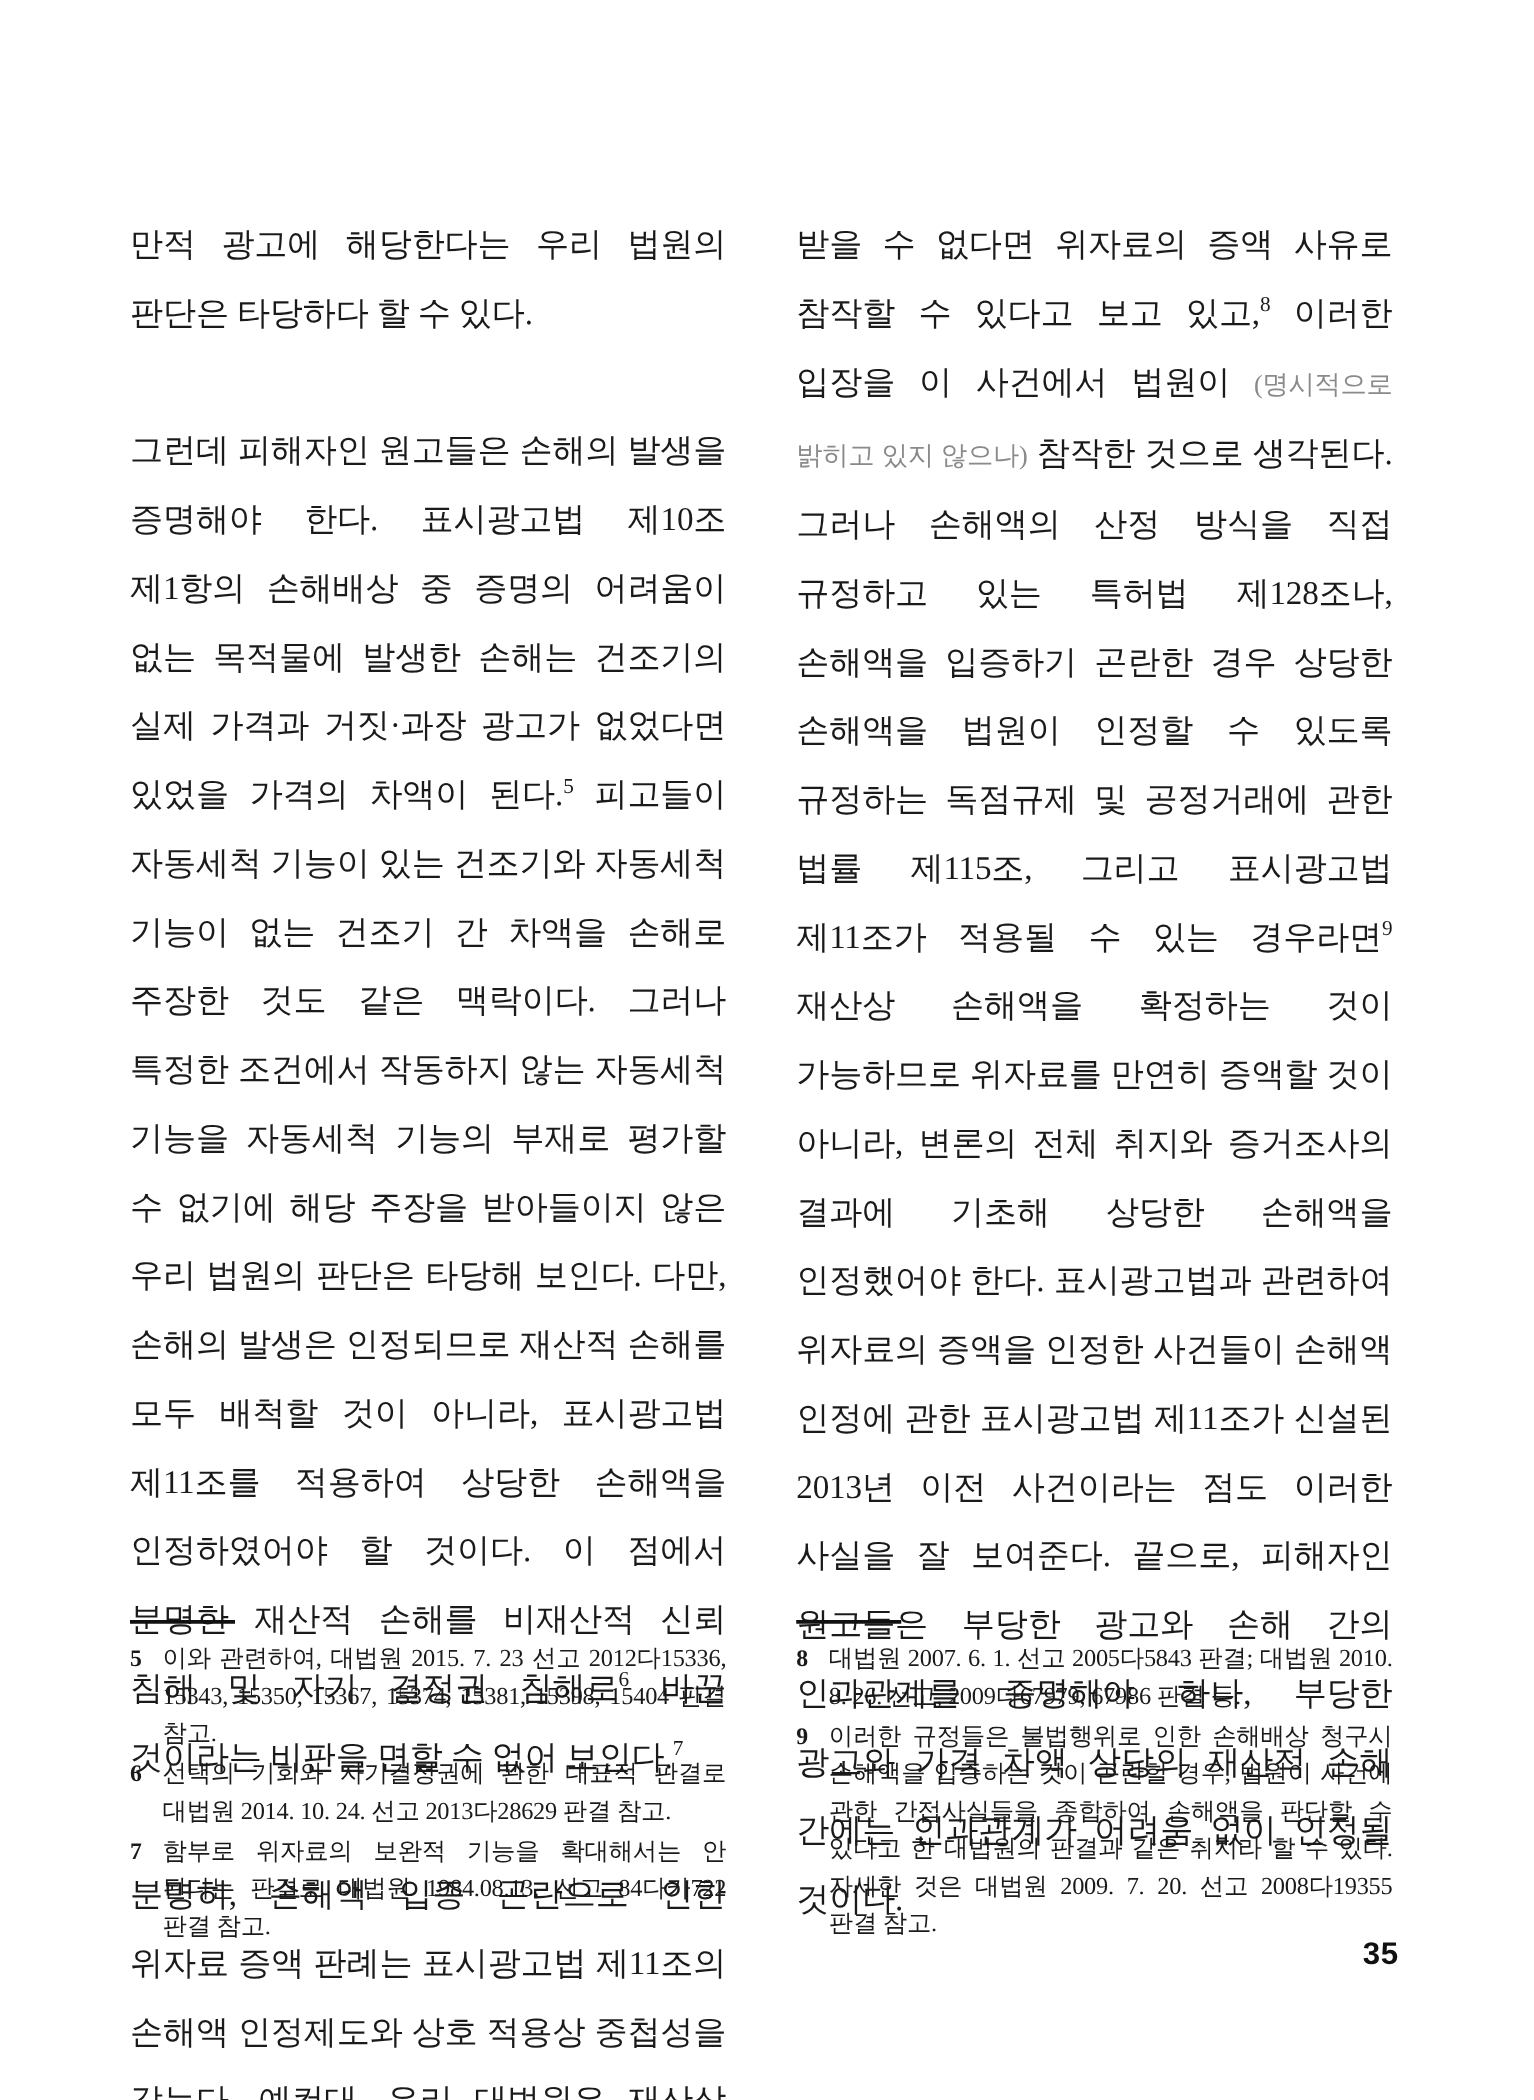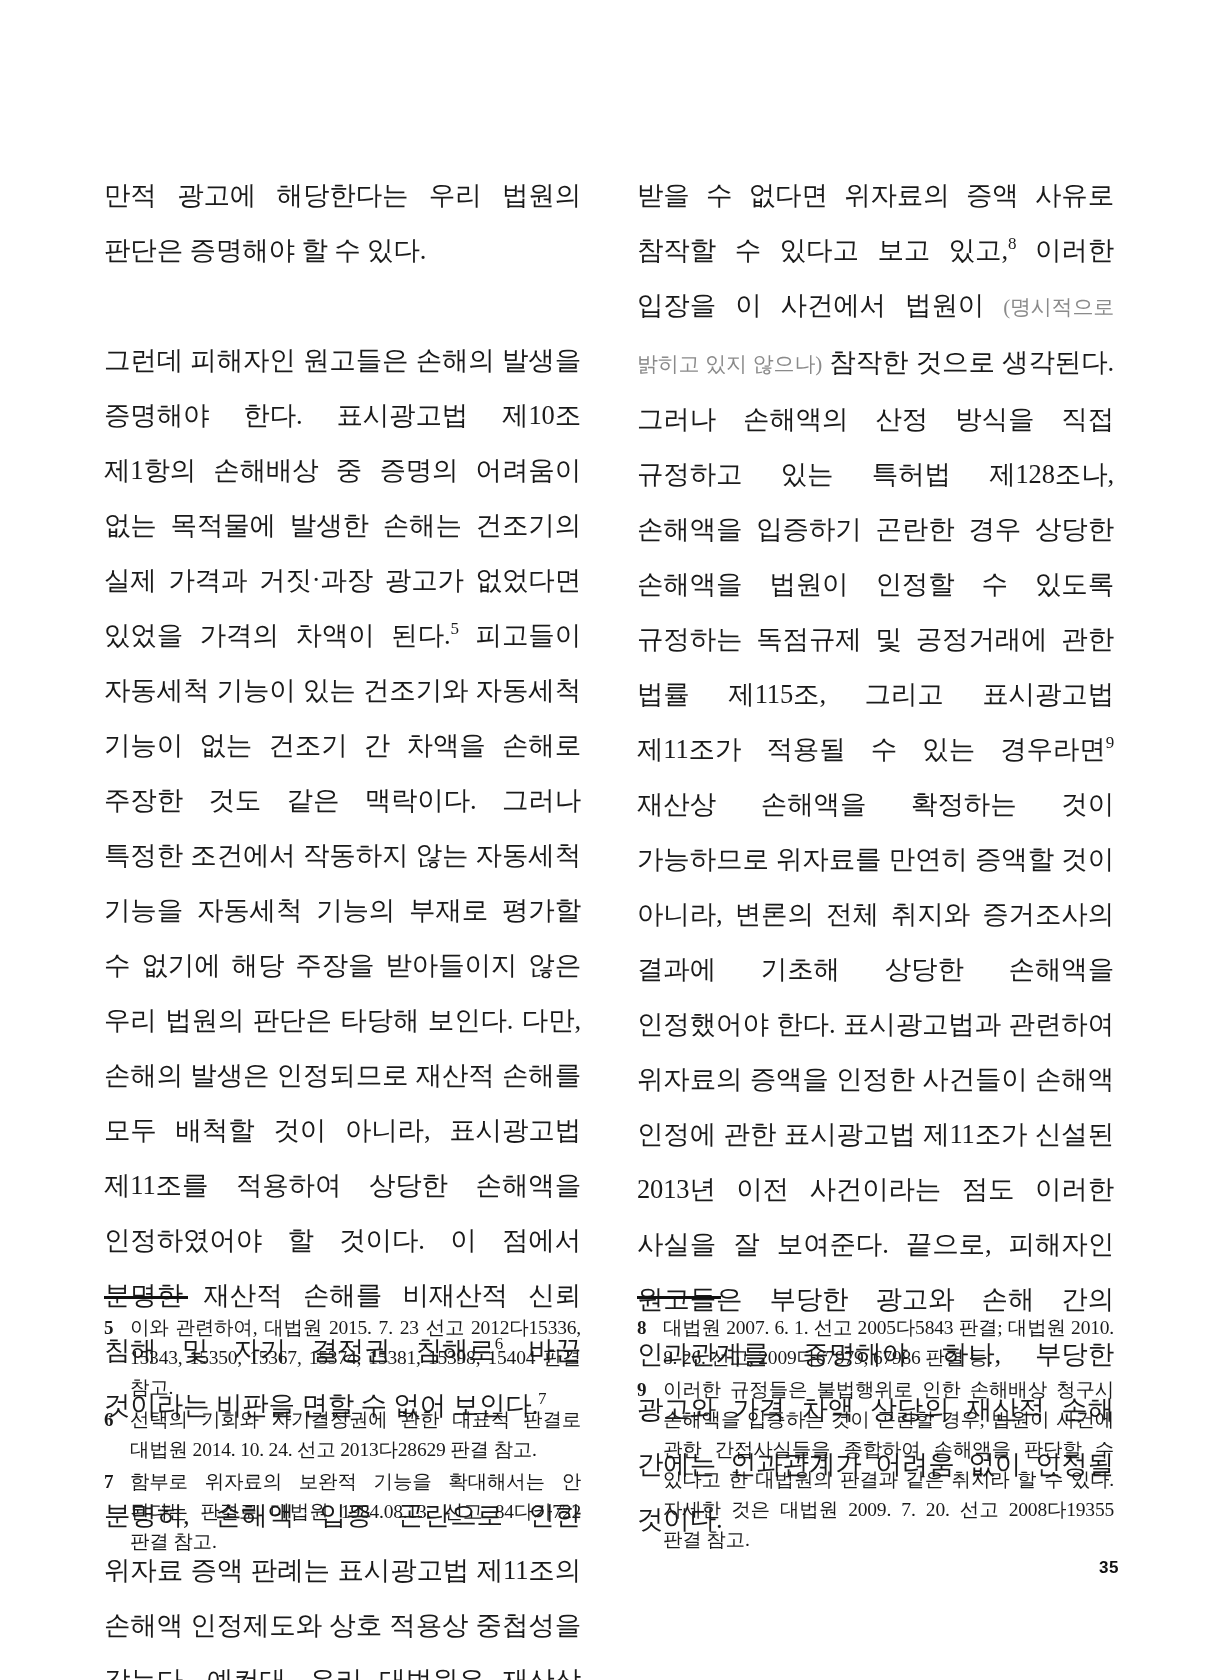--- a/index.html
+++ b/index.html
@@ -105,37 +105,37 @@
     flex: 1 1 auto;
     text-align: justify;
     text-justify: inter-character;
   }
 
   
   .page-number {
     position: absolute;
     right: 108px;
     bottom: 102px;
-    font-size: 17px;
+    font-size: 25px;
     font-weight: bold;
     font-family: "Liberation Sans", sans-serif;
     letter-spacing: 0.5px;
     color: #111111;
   }
 </style>
 </head>
 <body>
 
 <div class="page">
 
   <div class="body-area">
 
     <div class="col">
 
-      <p class="para">만적 광고에 해당한다는 우리 법원의 판단은 증명해야 할 수 있다.</p>
+      <p class="para">만적 광고에 해당한다는 우리 법원의 판단은 타당하다 할 수 있다.</p>
 
       <p class="para">
         <span>그런데 피해자인 원고들은 손해의 발생을 증명해야 한다. 표시광고법 제10조 제1항의 손해배상 중 증명의 어려움이 없는 목적물에 발생한 손해는 건조기의 실제 가격과 거짓·과장 광고가 없었다면 있었을 가격의 차액이 된다.</span><sup class="fn">5</sup><span> 피고들이 자동세척 기능이 있는 건조기와 자동세척 기능이 없는 건조기 간 차액을 손해로 주장한 것도 같은 맥락이다. 그러나 특정한 조건에서 작동하지 않는 자동세척 기능을 자동세척 기능의 부재로 평가할 수 없기에 해당 주장을 받아들이지 않은 우리 법원의 판단은 타당해 보인다. 다만, 손해의 발생은 인정되므로 재산적 손해를 모두 배척할 것이 아니라, 표시광고법 제11조를 적용하여 상당한 손해액을 인정하였어야 할 것이다. 이 점에서 분명한 재산적 손해를 비재산적 신뢰 침해 및 자기 결정권 침해로</span><sup class="fn">6</sup><span> 바꾼 것이라는 비판을 면할 수 없어 보인다.</span><sup class="fn">7</sup>
       </p>
 
       <p class="para tight">분명히, 손해액 입증 곤란으로 인한 위자료 증액 판례는 표시광고법 제11조의 손해액 인정제도와 상호 적용상 중첩성을 갖는다. 예컨대, 우리 대법원은 재산상 손해액을 확정하기 불가능하여 배상</p>
 
     </div>
 
     <div class="col">

